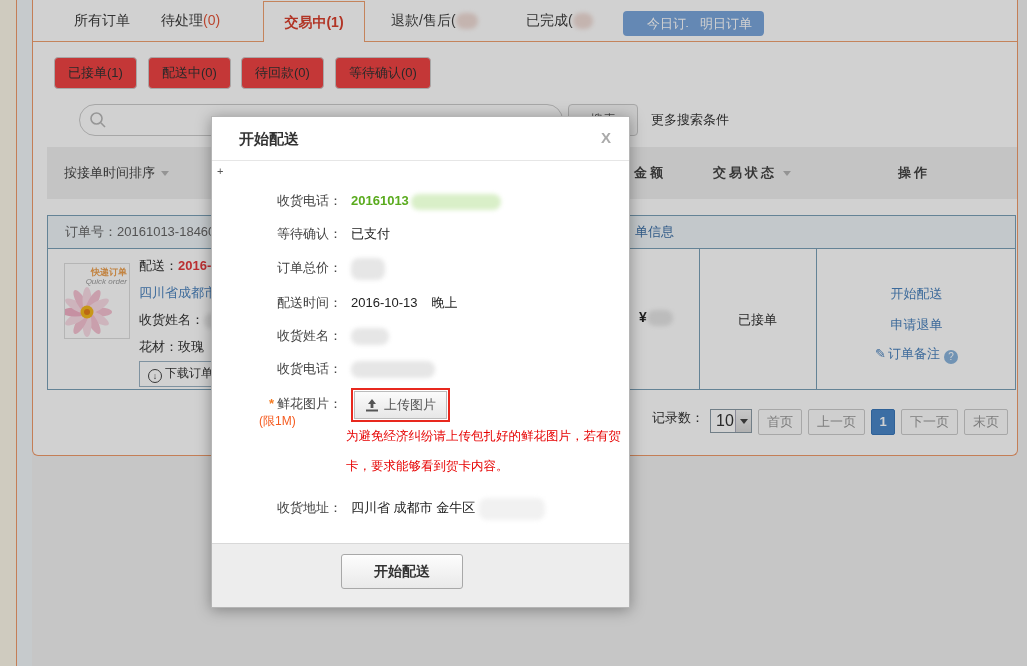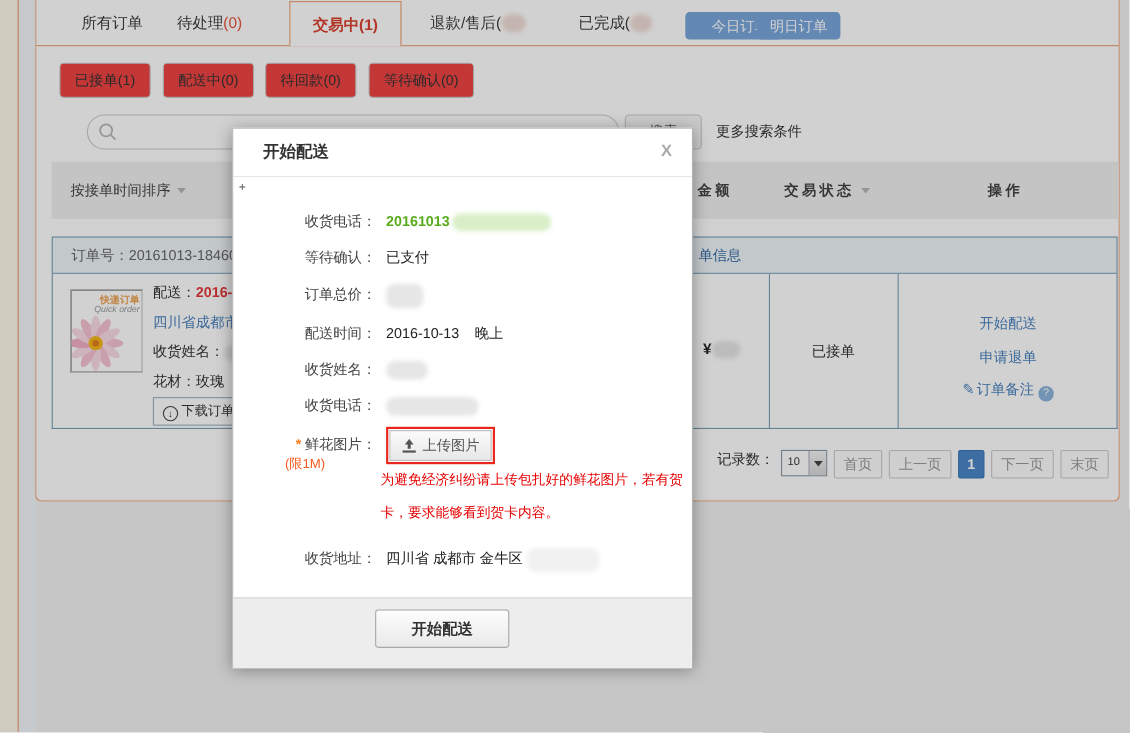--- a/index.html
+++ b/index.html
@@ -74,21 +74,21 @@
   .actions .al{position:absolute;width:100%;text-align:center;}
   .edit-ico::before{content:"✎";margin-right:2px;}
   .help-ico{display:inline-block;width:14px;height:14px;border-radius:50%;background:#8ab4dc;color:#fff;
       font-size:10px;line-height:14px;text-align:center;margin-left:4px;vertical-align:-2px;}
   .help-ico::before{content:"?";}
 
   
   .pagination{position:absolute;right:9px;top:409px;display:flex;align-items:flex-start;gap:6px;}
   .pg-label{color:#333;}
   .pg-select{display:inline-flex;width:40px;height:22px;border:1px solid #8a9aa5;background:#fff;align-items:stretch;cursor:pointer;}
-  .pg-select .val{flex:1;line-height:22px;padding-left:5px;font-size:10px;}
+  .pg-select .val{flex:1;line-height:22px;padding-left:5px;font-size:16px;}
   .pg-select .arrow{width:15px;background:linear-gradient(#f4f4f4,#d8d8d8);border-left:1px solid #aab;
       display:flex;align-items:center;justify-content:center;}
   .pg-select .arrow::before{content:"";width:0;height:0;border:4px solid transparent;border-top:5px solid #444;margin-top:4px;}
   .pg-btn{height:26px;line-height:24px;box-sizing:border-box;padding:0 8px;border:1px solid #ccc;background:#fdfdfd;
       color:#999;cursor:pointer;border-radius:2px;}
   .pg-btn.active{background:#4a87c9;border-color:#3a77b9;color:#fff;font-weight:bold;min-width:24px;text-align:center;padding:0 6px;}
 
   
   .dim{position:absolute;inset:0;background:rgba(0,0,0,0.18);z-index:50;}
   .modal{position:absolute;left:211px;top:116px;width:419px;height:492px;background:#fff;z-index:60;

